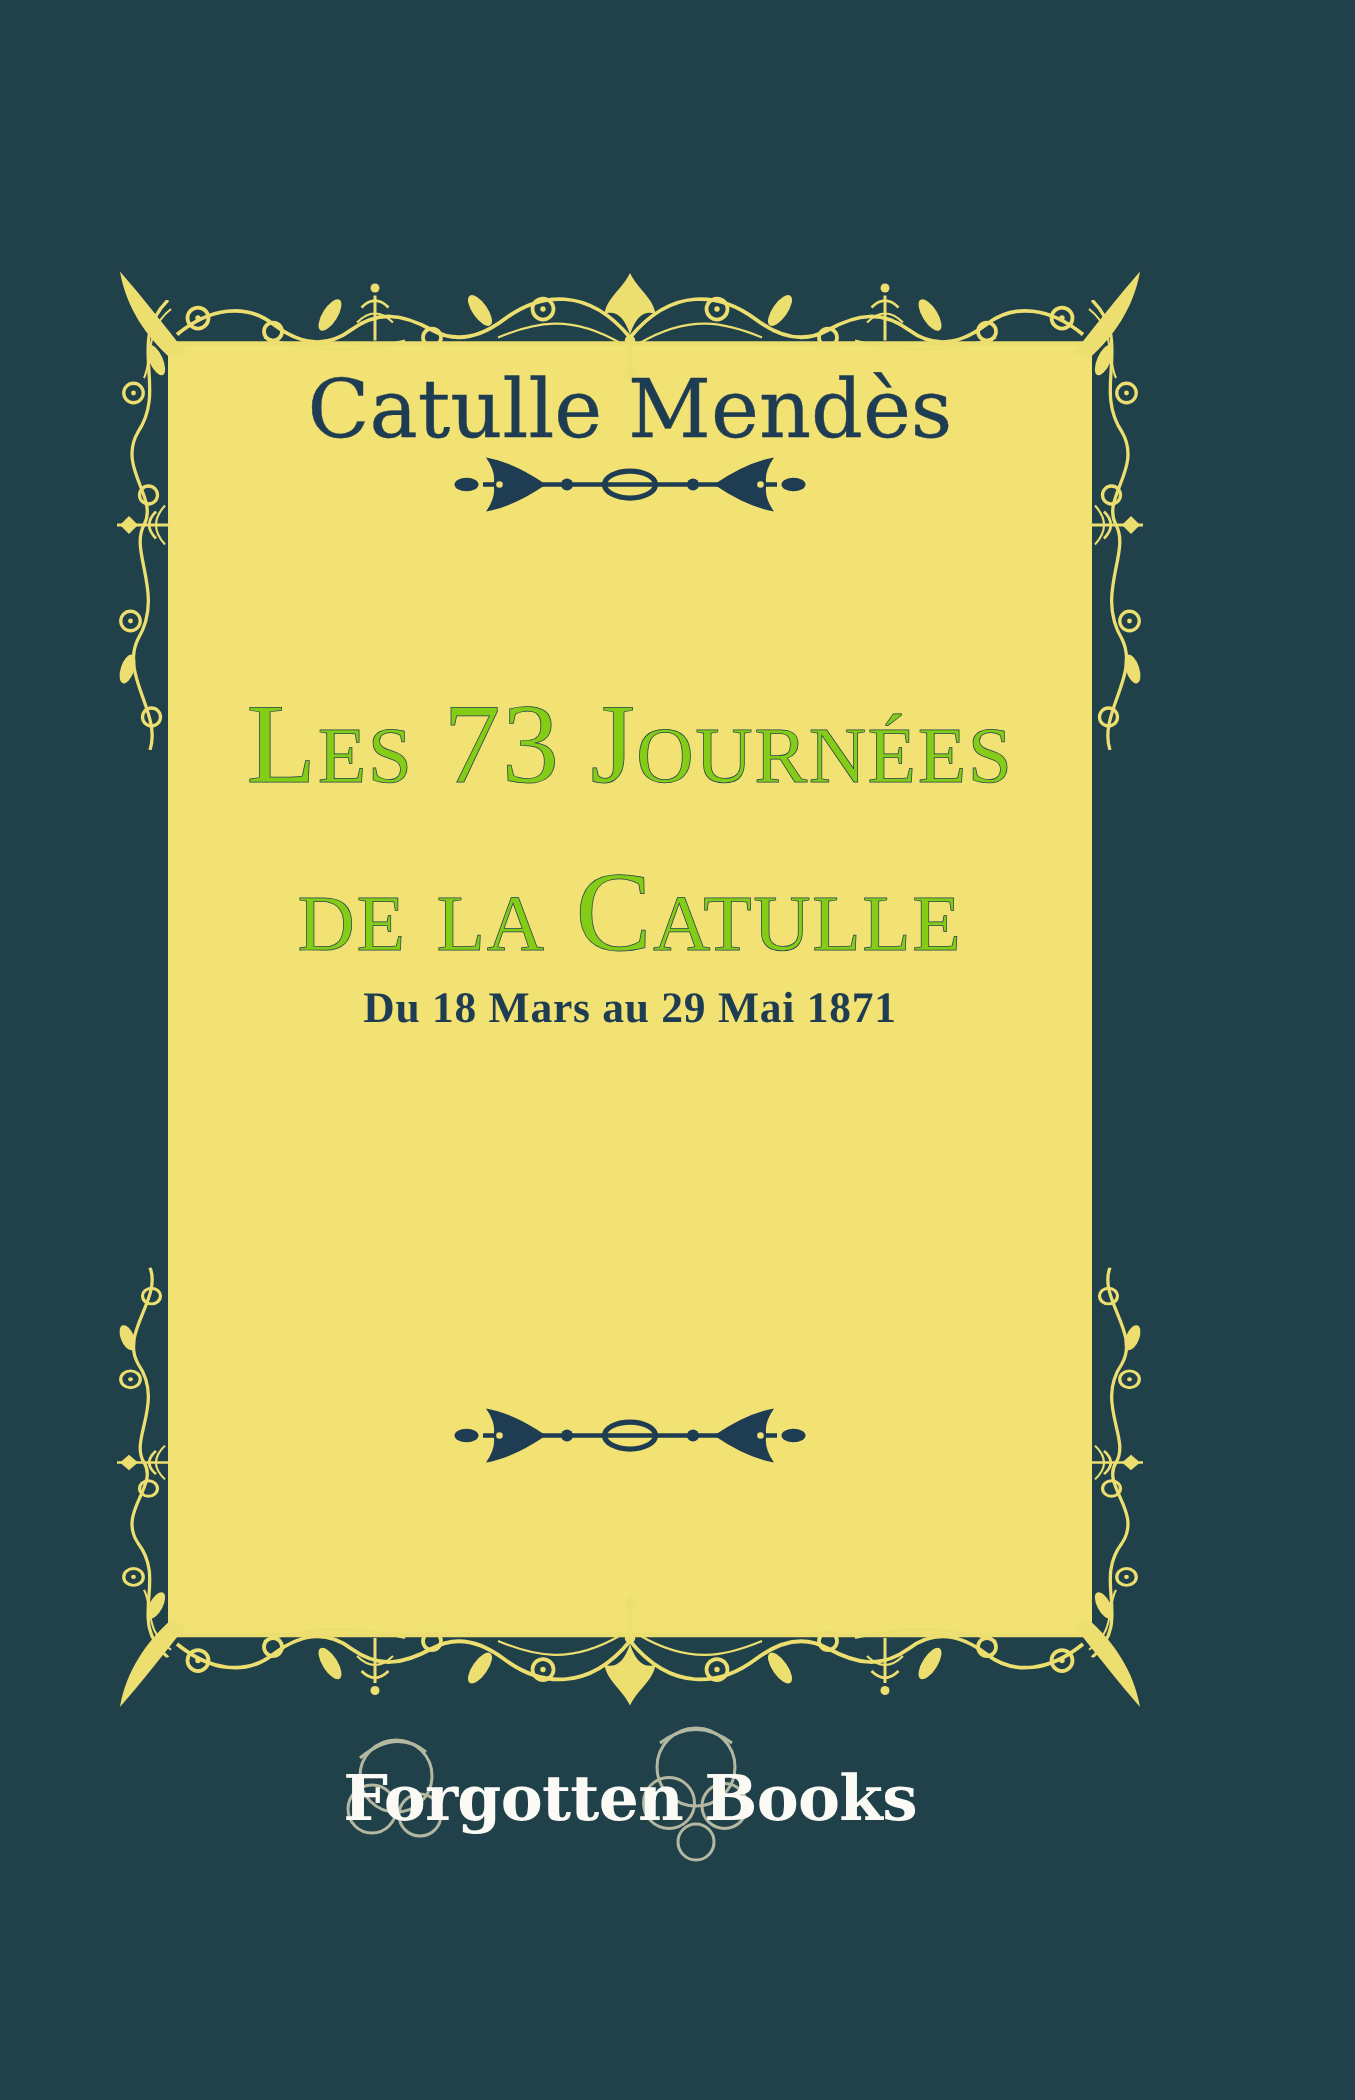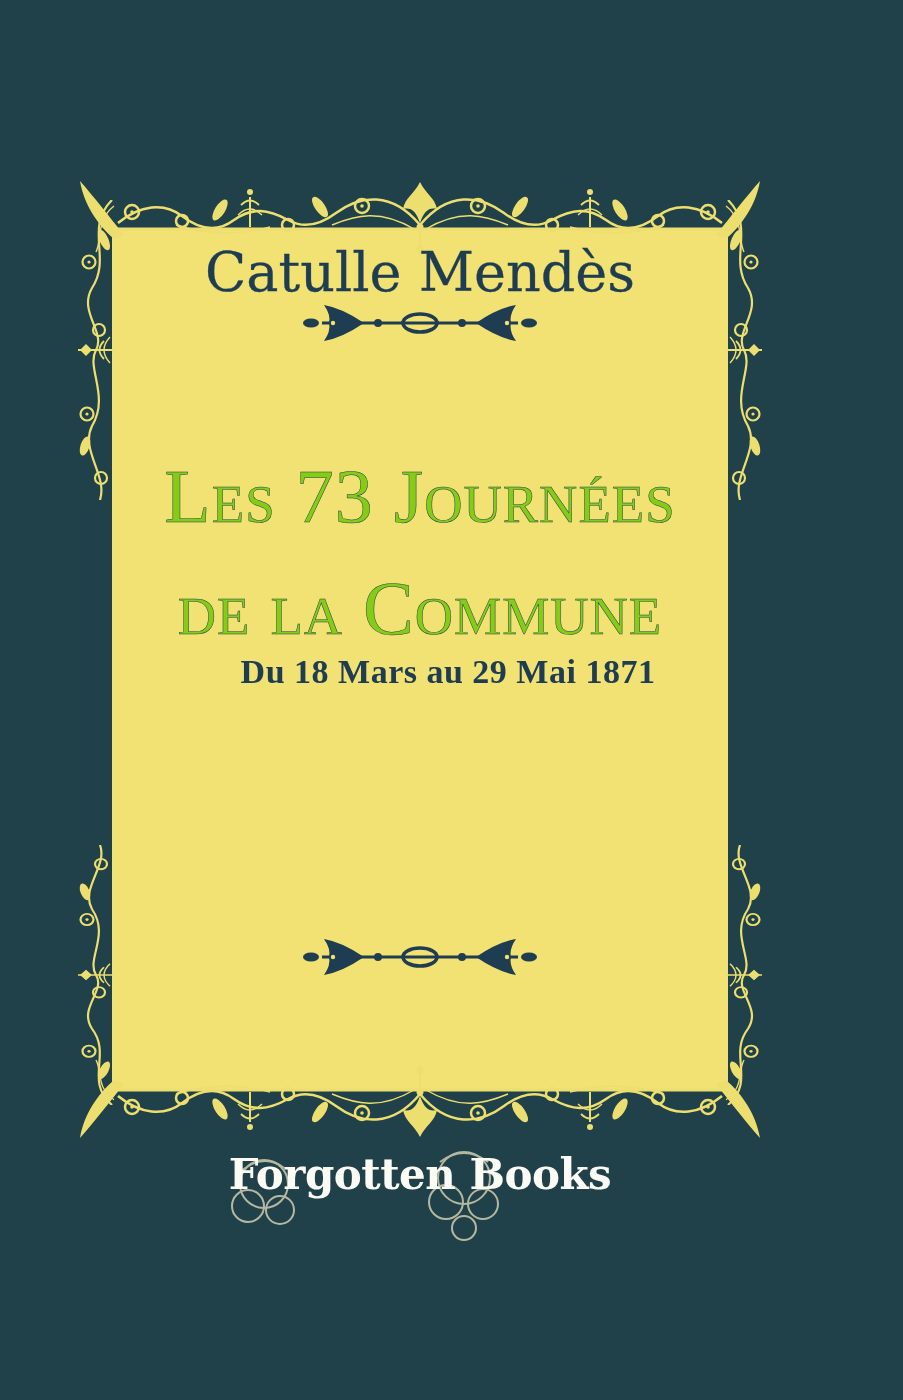--- a/index.html
+++ b/index.html
@@ -33,33 +33,32 @@
     top:440px;
     font-size:76px;line-height:112px;
     font-variant:small-caps;
     letter-spacing:1px;
     color:#84cc16;
     -webkit-text-stroke:0.5px #1F3D52;
     font-weight:500;
   }
   .subtitle{
     top:652px;
-    font-size:34px;line-height:40px;
+    font-size:29px;line-height:40px;
     font-weight:700;
     color:#1F3D52;
     letter-spacing:0.5px;
-    margin-left:28px;
   }
   .logo{
     top:1150px;height:110px;
   }
   .logo-text{
     position:relative;
     display:inline-block;
-    margin-top:0;
+    margin-top:24px;
     font-family:"DejaVu Serif", serif;
     font-weight:700;
     font-size:42px;line-height:1.2;
     letter-spacing:-0.5px;
     color:#FBFAF5;
     z-index:2;
   }
   .logo-flourish{position:absolute;left:0;top:0;z-index:1;}
   svg{display:block;}
   .defs-holder{position:absolute;width:0;height:0;overflow:hidden;}
@@ -164,21 +163,21 @@
     </svg>
 
   <div class="centered author">Catulle Mendès</div>
 
   <svg class="abs" style="left:300px;top:301px;" width="240" height="44" viewBox="0 0 240 44">
       <use href="#divider-sym"></use>
     </svg>
 
   <div class="centered title">
     <div>Les 73 Journées</div>
-    <div>de la Commune</div>
+    <div>de la Catulle</div>
   </div>
 
   <div class="centered subtitle">Du 18 Mars au 29 Mai 1871</div>
 
   <svg class="abs" style="left:300px;top:935px;" width="240" height="44" viewBox="0 0 240 44">
       <use href="#divider-sym"></use>
     </svg>
 
   <div class="centered logo">
     <svg class="logo-flourish" width="616" height="110" viewBox="0 0 616 110">

